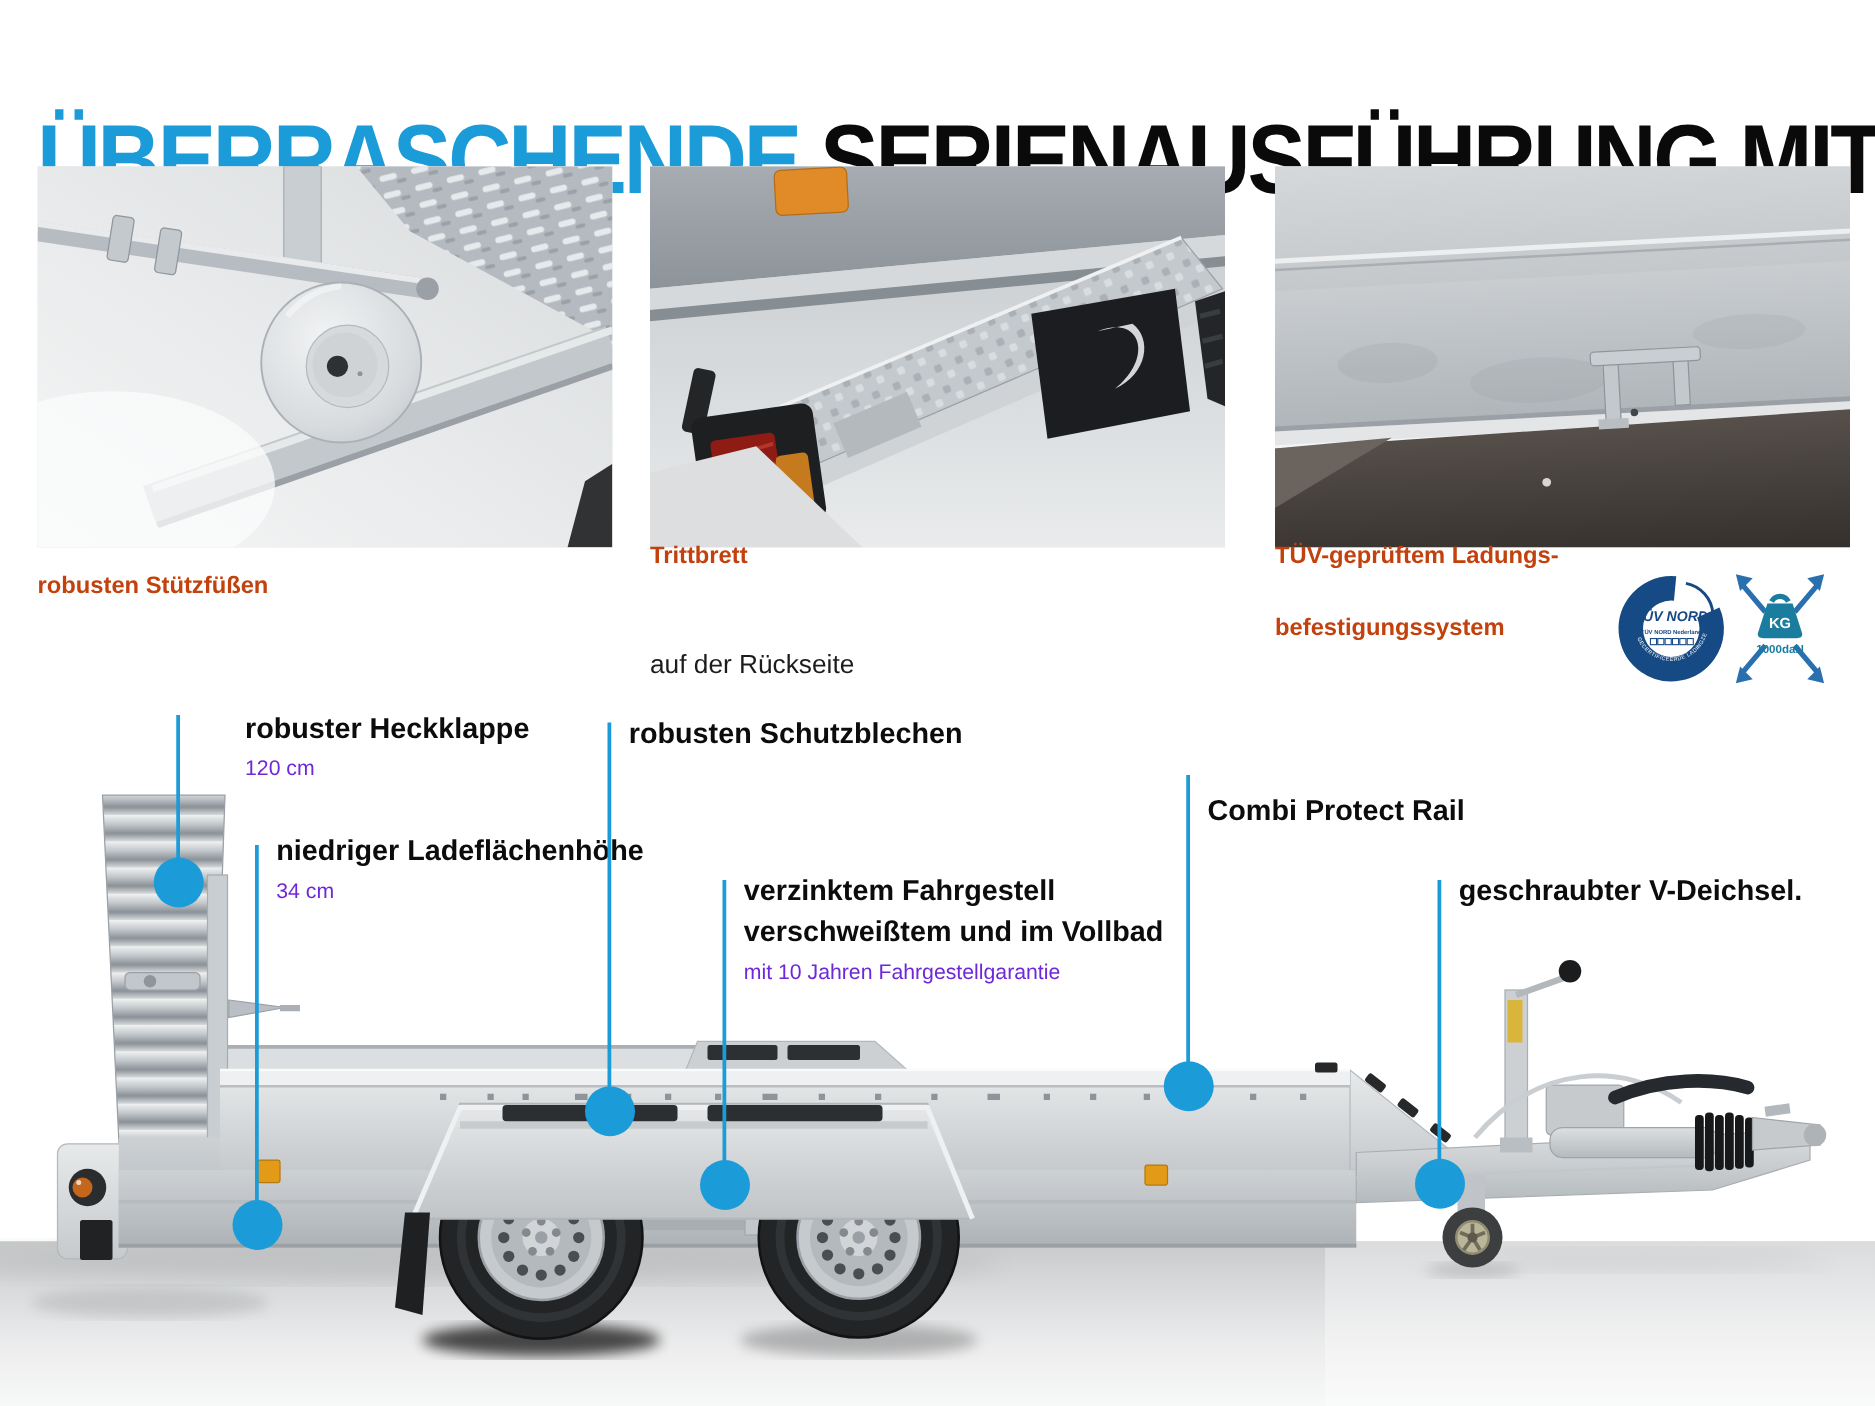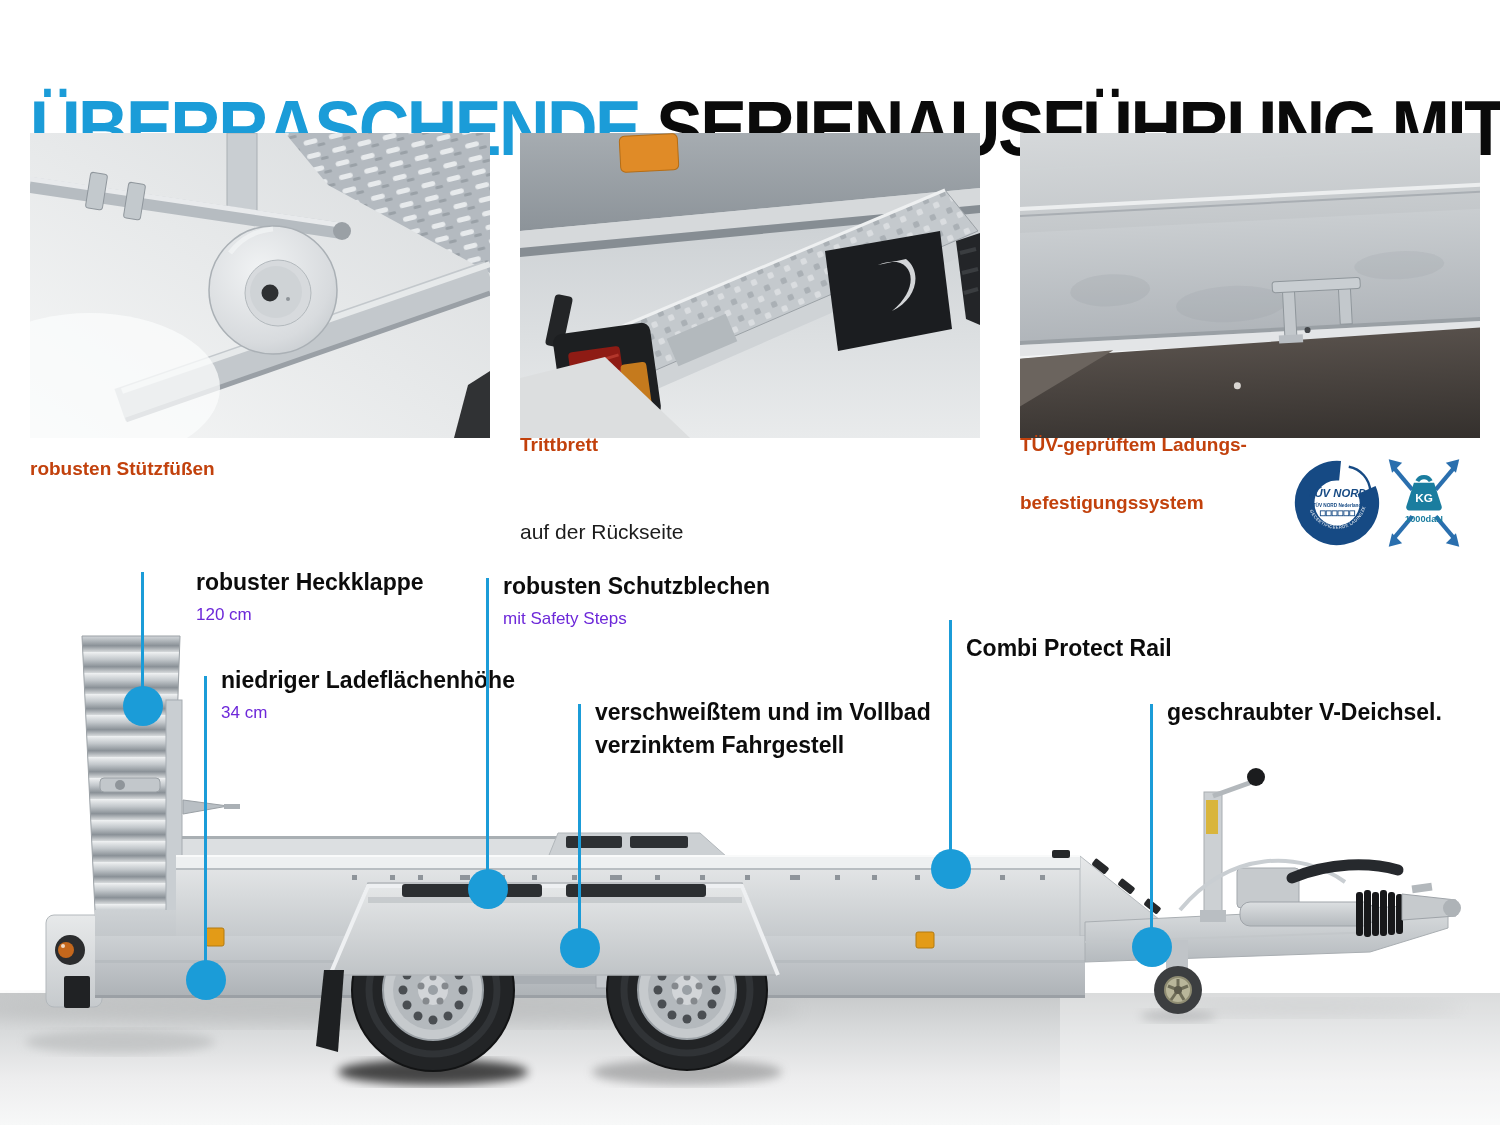--- a/index.html
+++ b/index.html
@@ -424,28 +424,28 @@
 <div class="co-dot" style="left:186px;top:960px;"></div>
 <div class="co-label" style="left:221px;top:664px;">
   <div class="co-title">niedriger Ladeflächenhöhe</div>
   <div class="co-sub">34 cm</div>
 </div>
 
 <div class="co-line" style="left:486px;top:578px;height:311px;"></div>
 <div class="co-dot" style="left:468px;top:869px;"></div>
 <div class="co-label" style="left:503px;top:570px;">
   <div class="co-title">robusten Schutzblechen</div>
-  <div class="co-sub">mit Safety Steps</div>
 </div>
 
 <div class="co-line" style="left:578px;top:704px;height:244px;"></div>
 <div class="co-dot" style="left:560px;top:928px;"></div>
 <div class="co-label" style="left:595px;top:696px;">
+  <div class="co-title">verzinktem Fahrgestell</div>
   <div class="co-title">verschweißtem und im Vollbad</div>
-  <div class="co-title">verzinktem Fahrgestell</div>
+  <div class="co-sub">mit 10 Jahren Fahrgestellgarantie</div>
 </div>
 
 <div class="co-line" style="left:949px;top:620px;height:249px;"></div>
 <div class="co-dot" style="left:931px;top:849px;"></div>
 <div class="co-label" style="left:966px;top:632px;">
   <div class="co-title">Combi Protect Rail</div>
 </div>
 
 <div class="co-line" style="left:1150px;top:704px;height:243px;"></div>
 <div class="co-dot" style="left:1132px;top:927px;"></div>

